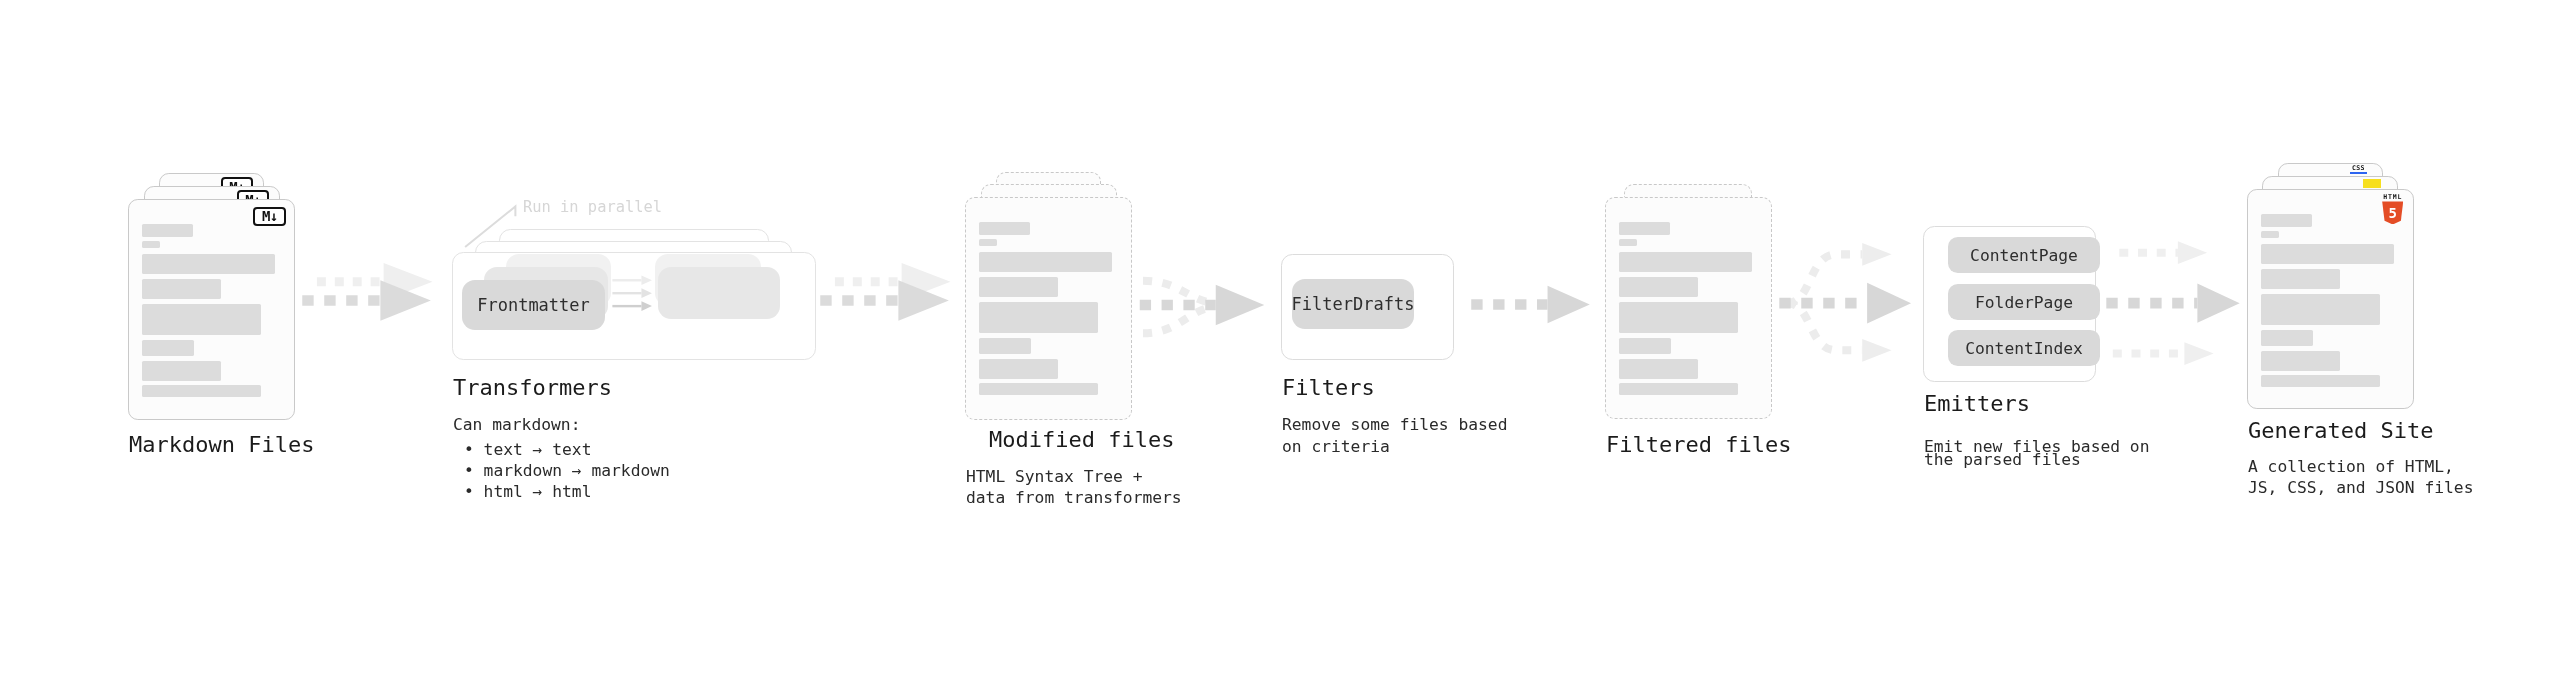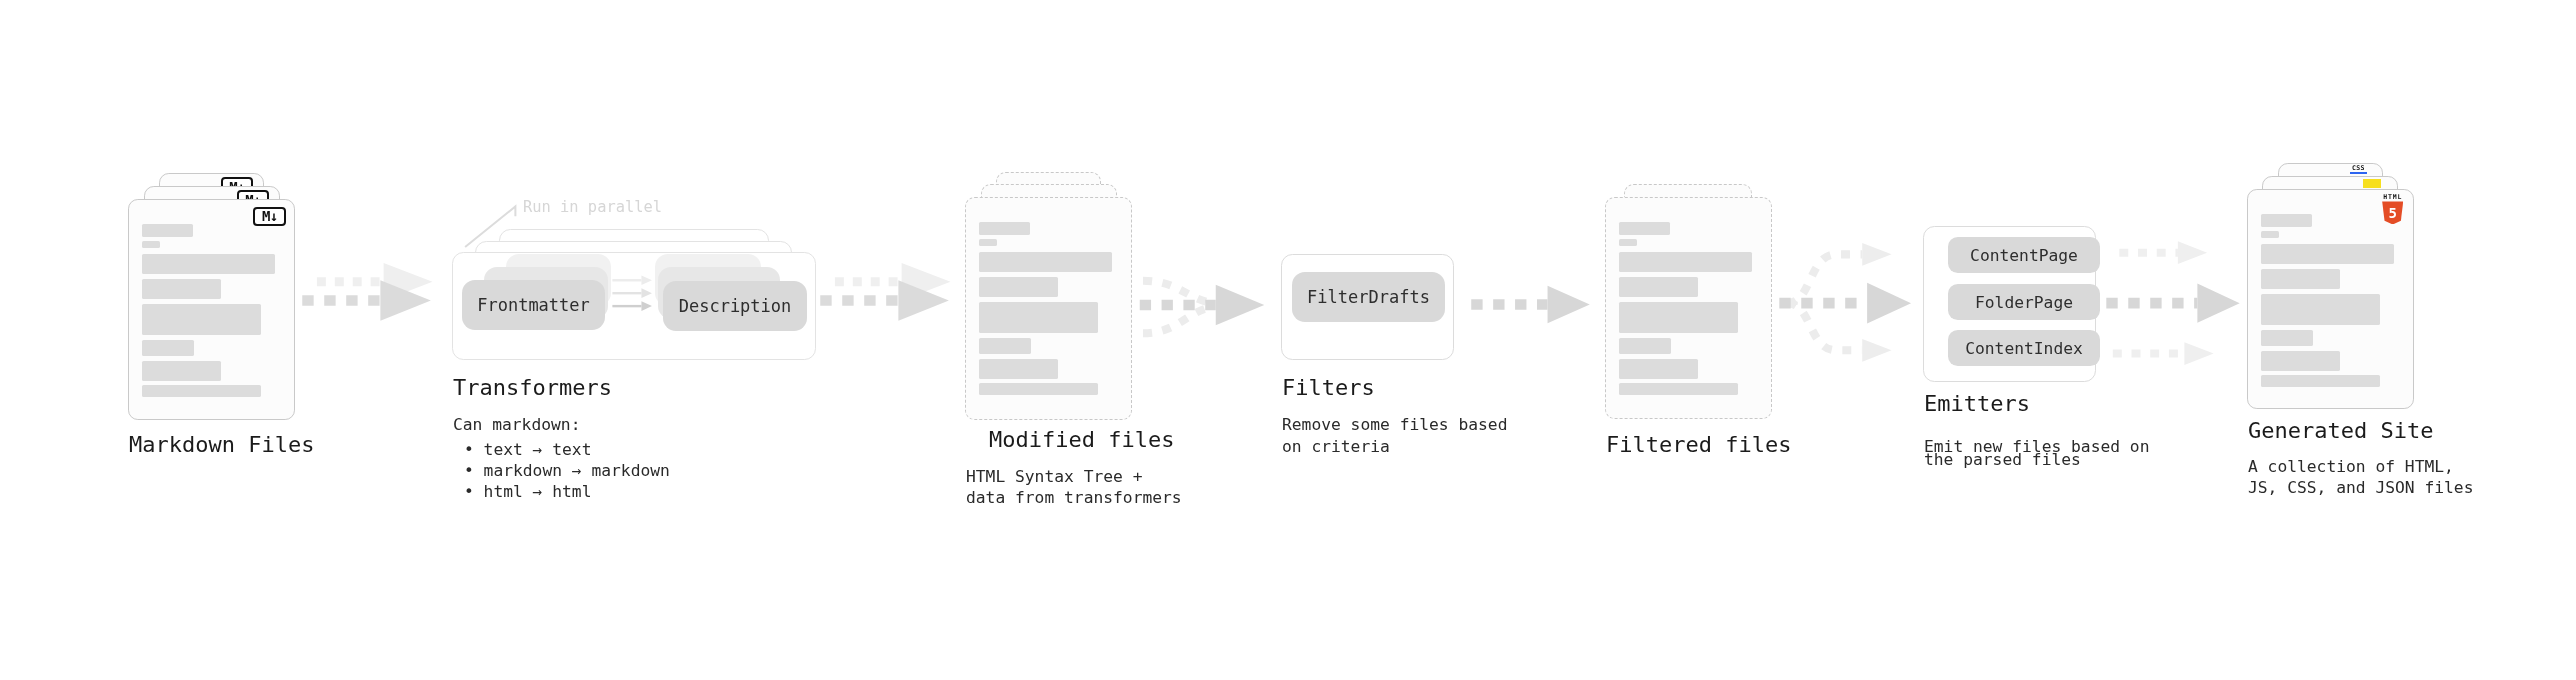--- a/index.html
+++ b/index.html
@@ -118,21 +118,20 @@
   <div class="container-box" style="left:499px;top:229px;width:270px;height:106px;"></div>
   <div class="container-box" style="left:475px;top:241px;width:317px;height:106px;"></div>
   <div class="container-box" style="left:452px;top:252px;width:364px;height:108px;"></div>
 
   <div class="pill ghost2" style="left:506px;top:254px;width:105px;height:52px;"></div>
   <div class="pill ghost1" style="left:484px;top:267px;width:124px;height:52px;"></div>
   <div class="pill" style="left:462px;top:280px;width:143px;height:50px;">Frontmatter</div>
 
   <div class="pill ghost2" style="left:655px;top:254px;width:106px;height:52px;"></div>
   <div class="pill ghost1" style="left:658px;top:267px;width:122px;height:52px;"></div>
-  <div class="pill" style="left:663px;top:281px;width:144px;height:50px;">Description</div>
 
   <svg class="abs" style="left:609px;top:273px;" width="52" height="42" viewBox="0 0 64 52">
     <line x1="4" y1="9" x2="40" y2="9" stroke="#ececec" stroke-width="3"></line>
     <polygon points="40,3 53,9 40,15" fill="#ececec"></polygon>
     <line x1="4" y1="25" x2="40" y2="25" stroke="#e3e3e3" stroke-width="3"></line>
     <polygon points="40,19 53,25 40,31" fill="#e3e3e3"></polygon>
     <line x1="4" y1="41" x2="40" y2="41" stroke="#cfcfcf" stroke-width="3"></line>
     <polygon points="40,35 53,41 40,47" fill="#cfcfcf"></polygon>
   </svg>
 
@@ -170,21 +169,21 @@
   <div class="subtext" style="left:966px;top:487px;">data from transformers</div>
 
   <svg class="abs" style="left:1136px;top:267px;" width="132" height="76" viewBox="0 0 162 94">
     <path d="M 8 17 C 52 17 62 40 96 45" fill="none" stroke="#ececec" stroke-width="10" stroke-dasharray="11 13"></path>
     <path d="M 8 82 C 52 82 62 54 96 49" fill="none" stroke="#ececec" stroke-width="10" stroke-dasharray="11 13"></path>
     <line x1="4" y1="47" x2="98" y2="47" stroke="#d7d7d7" stroke-width="13" stroke-dasharray="14 13"></line>
     <polygon points="98,22 158,47 98,72" fill="#d7d7d7"></polygon>
   </svg>
 
   <div class="container-box" style="left:1281px;top:254px;width:173px;height:106px;border-color:#dcdcdc;"></div>
-  <div class="pill" style="left:1292px;top:272px;width:153px;height:50px;">FilterDrafts</div>
+  <div class="pill" style="left:1292px;top:279px;width:122px;height:50px;">FilterDrafts</div>
   <div class="title" style="left:1282px;top:375px;">Filters</div>
   <div class="subtext" style="left:1282px;top:414px;">Remove some files based</div>
   <div class="subtext" style="left:1282px;top:436px;">on criteria</div>
 
   <svg class="abs" style="left:1468px;top:276px;" width="125" height="57" viewBox="0 0 154 70">
     <line x1="4" y1="35" x2="98" y2="35" stroke="#d7d7d7" stroke-width="13" stroke-dasharray="14 13"></line>
     <polygon points="98,12 150,35 98,58" fill="#d7d7d7"></polygon>
   </svg>
 
   <div class="abs">

